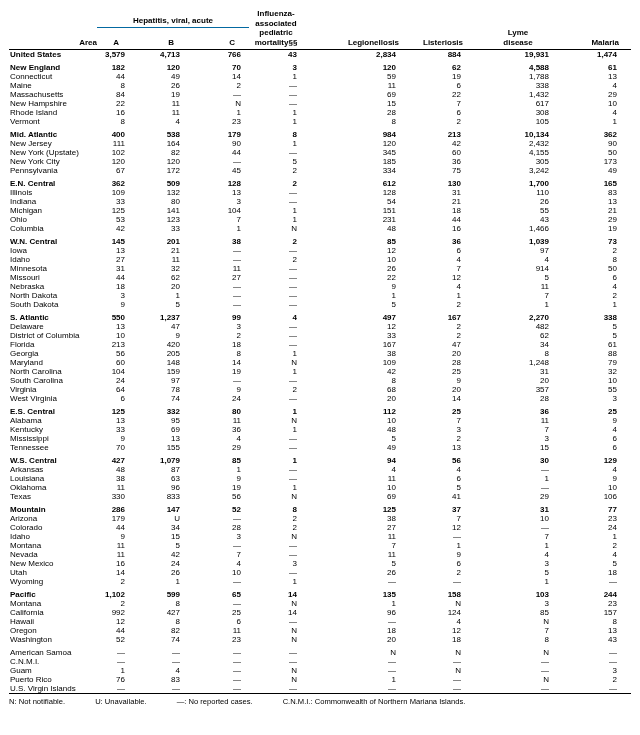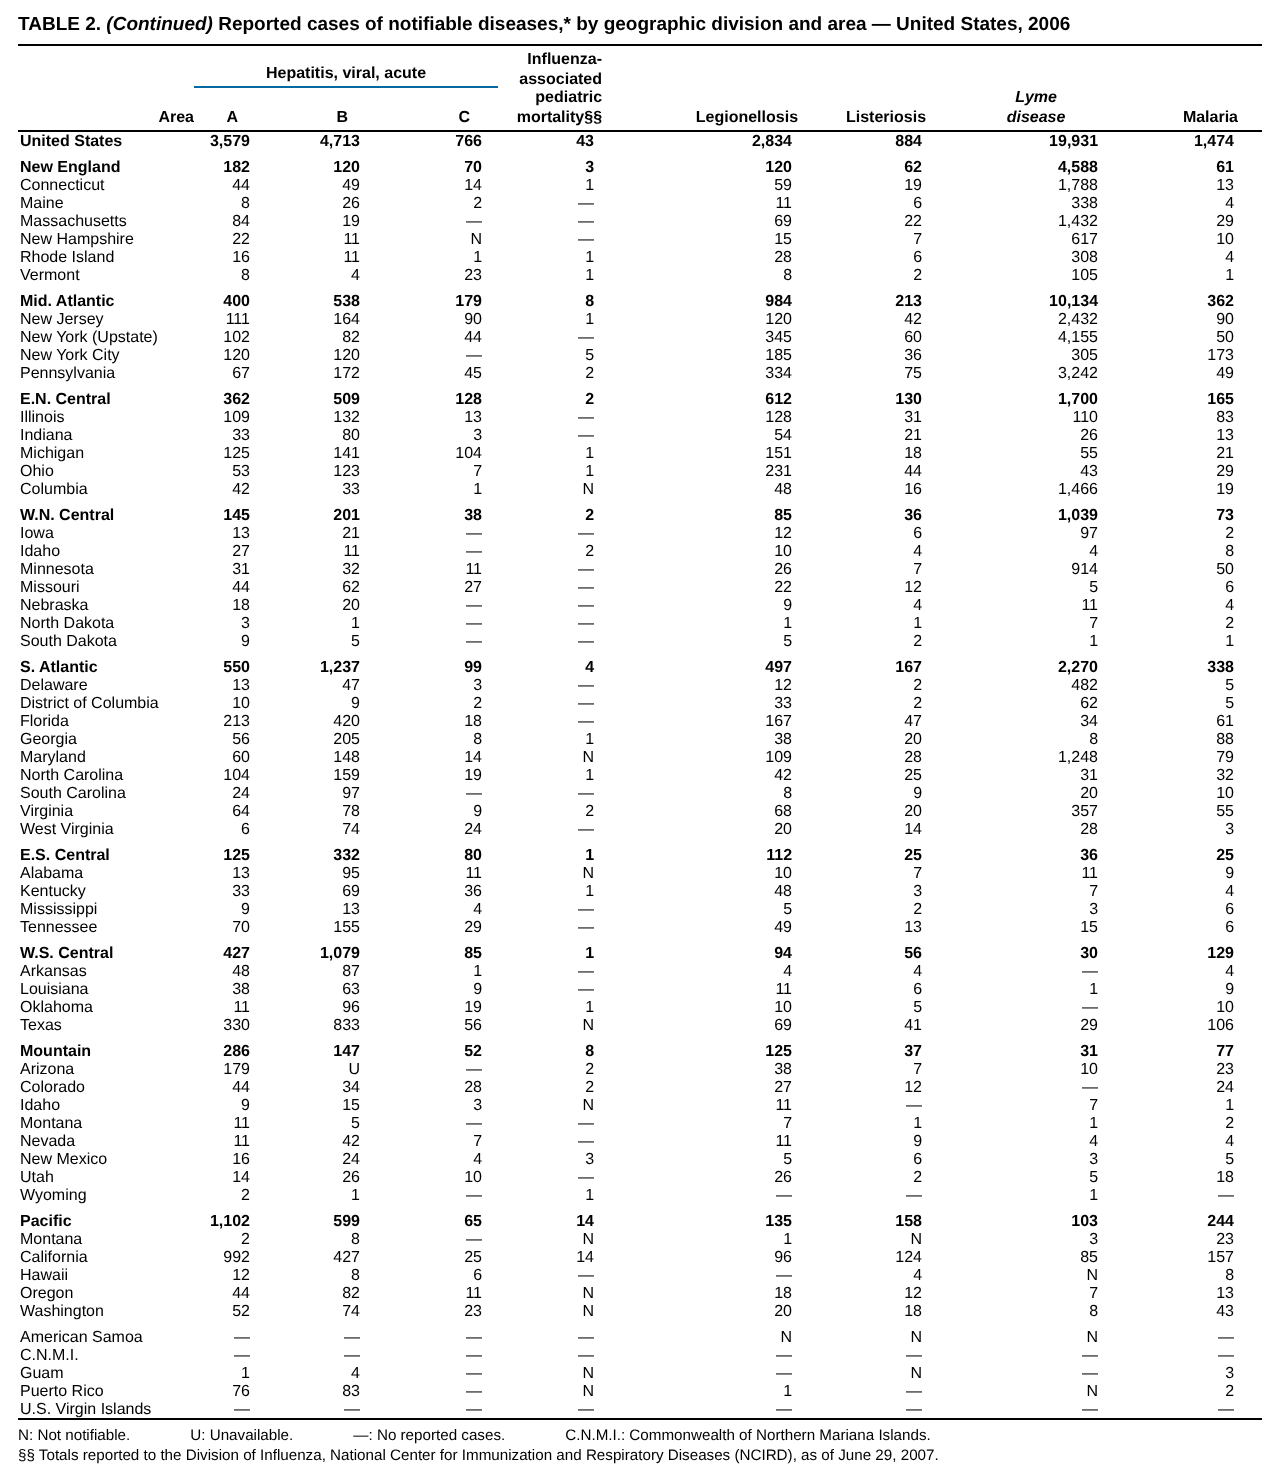--- a/index.html
+++ b/index.html
@@ -31,24 +31,24 @@
   col.c-lyme { width: 90px; }
   col.c-mal  { width: 72px; }
 
   thead th {
     font-size: 8px; line-height: 9.5px; font-weight: bold;
     vertical-align: bottom; padding: 2px 0 2px 0; text-align: right;
   }
   th.hb { border-bottom: 1px solid #000; }
   .th-area { text-align: right; padding-left: 1px; margin-left: 40px; }
   .th-group { text-align: center; border-bottom: 1px solid #0369a1; padding-bottom: 1px; }
-  .th-flu { text-align: right; padding-left: 2px; padding-right: 8px; }
+  .th-flu { text-align: center; padding-left: 2px; padding-right: 8px; }
   .th-leg  { padding-right: 5px; }
   .th-list { padding-right: 6px; }
-  .th-lyme { text-align: center; padding-left: 30px; padding-right: 22px; font-style: italic; }
+  .th-lyme { text-align: center; padding-left: 30px; padding-right: 22px; }
   .th-mal  { padding-right: 12px; }
   .th-sub-a { padding-right: 10px; }
   .th-sub-b { padding-right: 10px; }
   .th-sub-c { padding-right: 14px; }
 
   tbody td {
     font-size: 8px; line-height: 9px; height: 9px;
     padding: 0; white-space: nowrap;
   }
   td.area-cell { text-align: left; padding-left: 1px; overflow: visible; }
@@ -66,21 +66,20 @@
 
   .footnotes { width: 622px; padding-top: 3px; font-size: 7.6px; line-height: 10px; }
   .fn-line1 span { margin-right: 30px; }
   .fn-line1 span:last-child { margin-right: 0; }
 </style>
 </head>
 <body>
 
 <div class="page">
 
-  <div class="title"><span>TABLE 2.</span> <span class="cont">(Continued)</span> <span>Reported cases of notifiable diseases,* by geographic division and area — United States, 2006</span></div>
 
   <table>
     <colgroup>
       <col class="c-area">
         <col class="c-a">
         <col class="c-b">
         <col class="c-c">
       <col class="c-flu">
         <col class="c-leg">
         <col class="c-list">
@@ -871,16 +870,15 @@
           <td class="num-cell">—</td>
           <td class="num-cell">—</td>
         </tr>
       </tbody>
   </table>
 
   <div class="footnotes">
     <div class="fn-line1">
       <span>N: Not notifiable.</span><span>U: Unavailable.</span><span>—: No reported cases.</span><span>C.N.M.I.: Commonwealth of Northern Mariana Islands.</span>
     </div>
-    <div class="fn-line2">§§ Totals reported to the Division of Influenza, National Center for Immunization and Respiratory Diseases (NCIRD), as of June 29, 2007.</div>
   </div>
 
 </div>
 
 </body></html>

